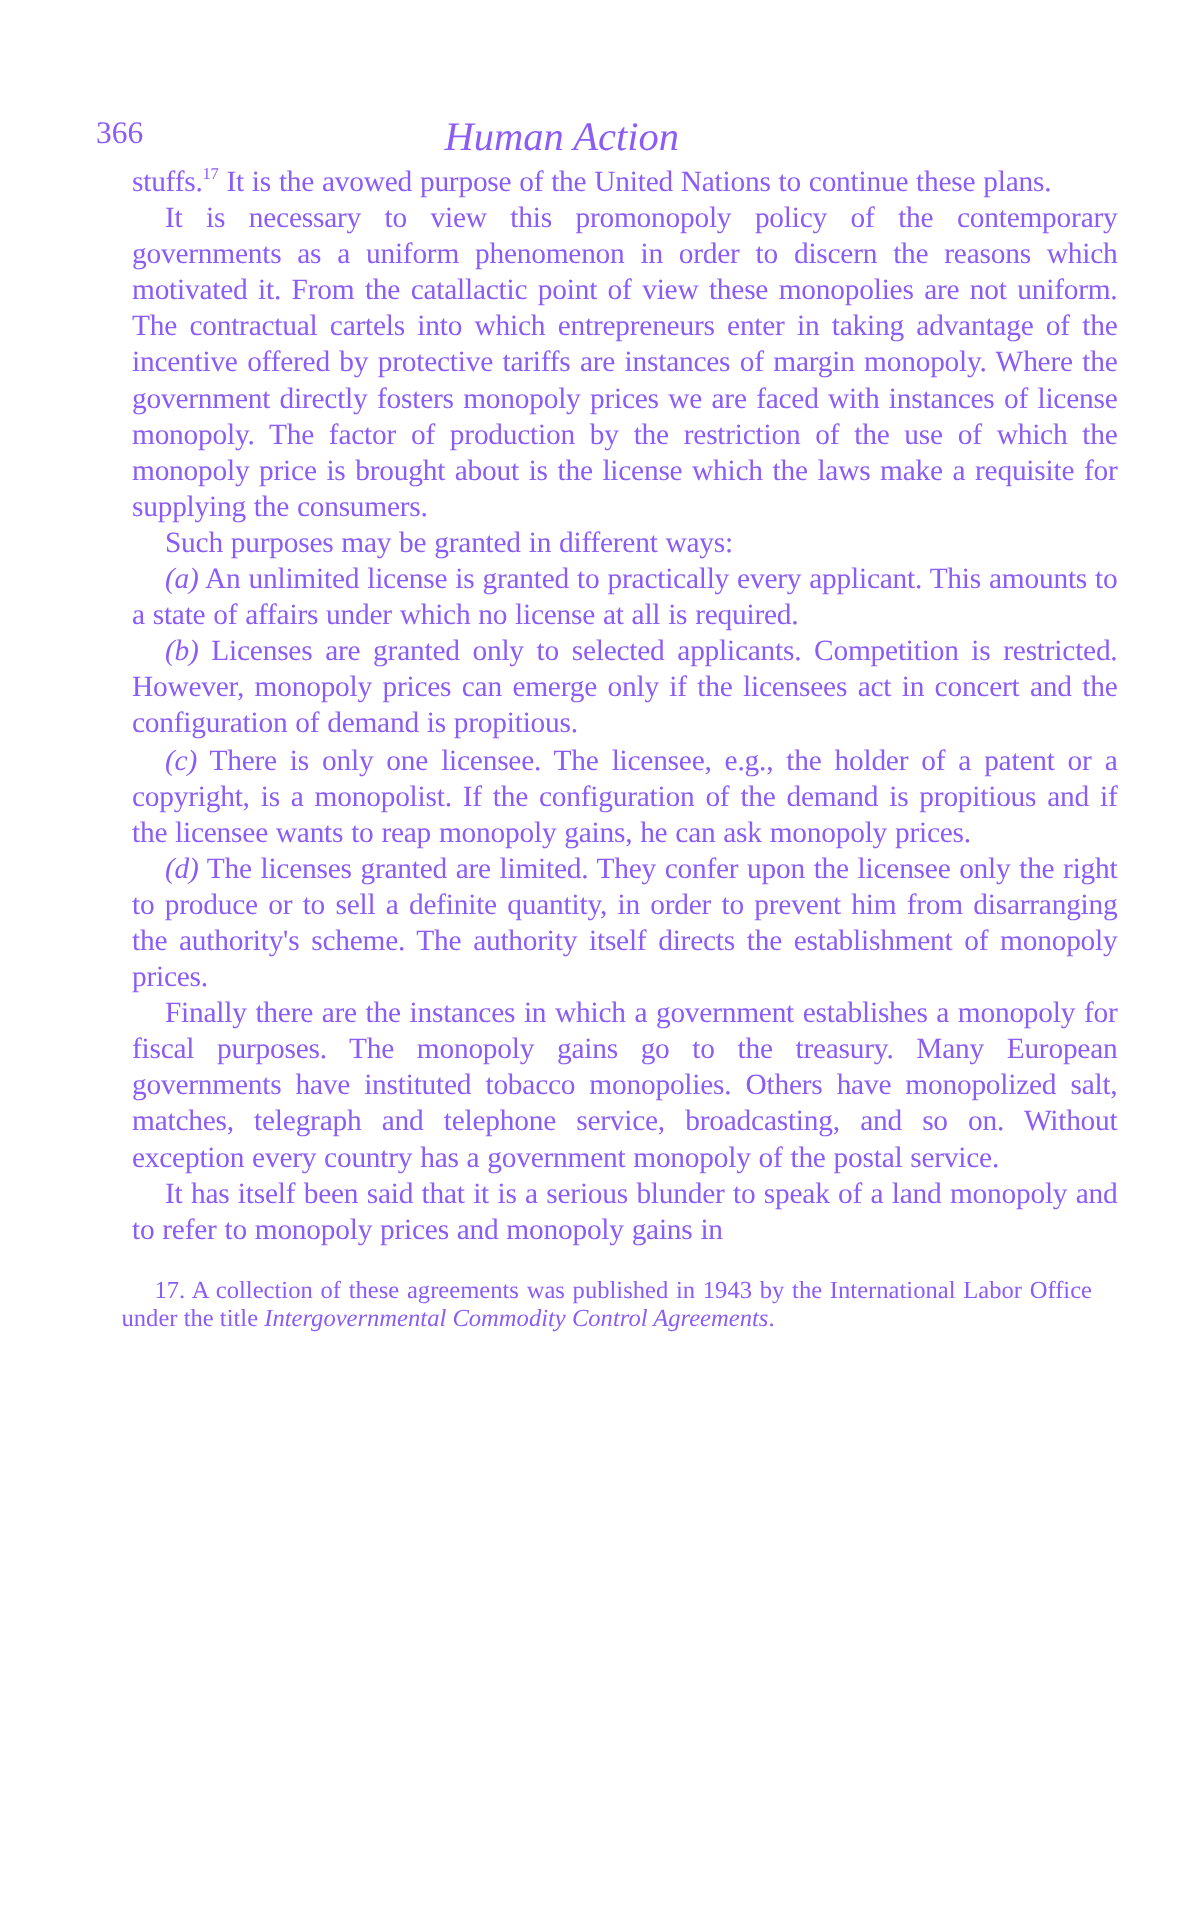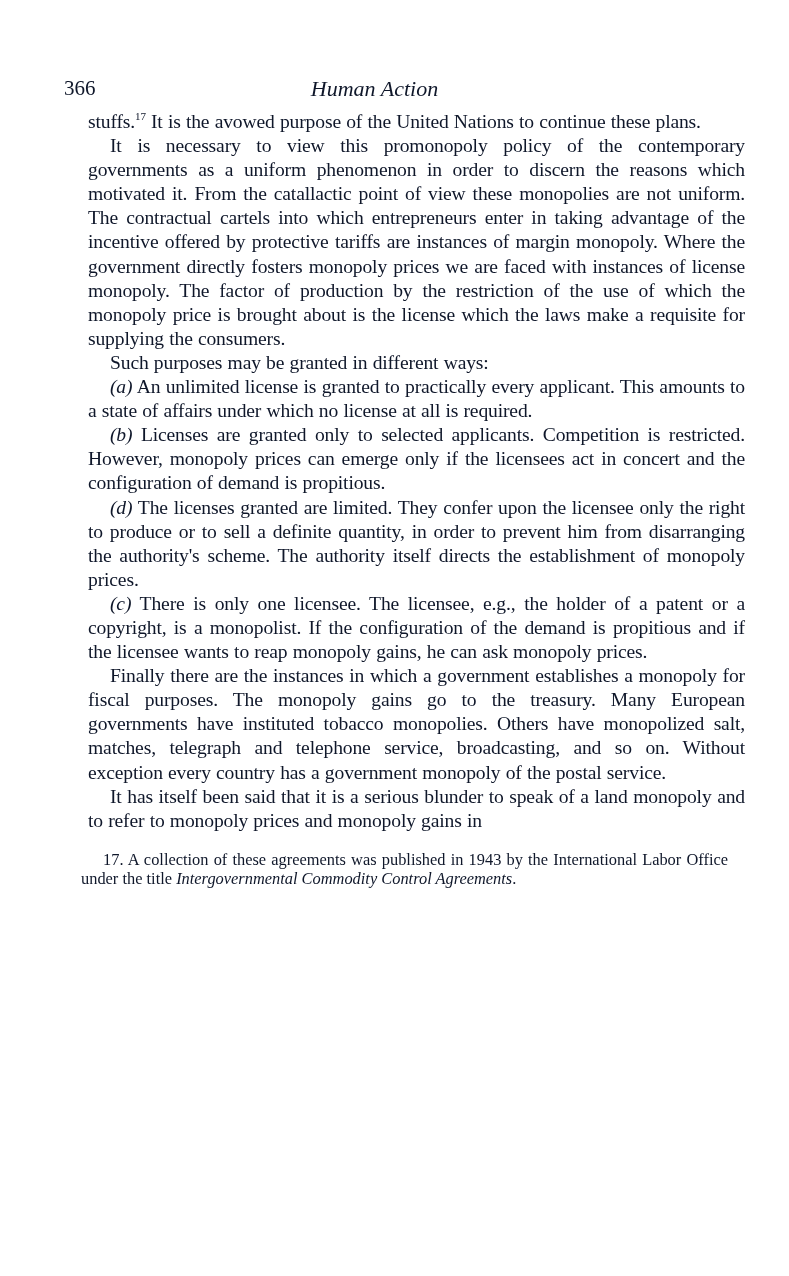--- a/index.html
+++ b/index.html
@@ -1,28 +1,28 @@
 <!DOCTYPE html>
 <html><head>
   <meta charset="utf-8">
   <style>
     html, body { margin: 0; padding: 0; background: #ffffff; }
     body { width: 789px; height: 1276px; position: relative; overflow: hidden; }
     .page {
       position: absolute; left: 64px; top: 72px; width: 681px;
       font-family: "Liberation Serif", "DejaVu Serif", serif;
-      color: #0f172a;
+      color: #8b5cf6;
     }
     .running-head {
       position: relative; height: 38px; font-size: 22px;
     }
     .folio { position: absolute; left: 0; top: 4px; font-size: 21px; }
     .running-title {
       position: absolute; left: 0; right: 0; top: 4px; text-align: center;
-      font-style: italic; font-size: 22px; padding-right: 60px;
+      font-style: italic; font-size: 27px; padding-right: 60px;
     }
     .body-text {
       font-size: 19.6px; line-height: 24.1px; text-align: justify;
       letter-spacing: -0.15px; word-spacing: 0.5px; margin-left: 24px;
     }
     .body-text p { margin: 0; text-indent: 0; }
     .body-text p.indent { text-indent: 22px; }
     .body-text sup { font-size: 11px; line-height: 0; vertical-align: super; }
     .list-label { font-style: italic; }
     .footnotes {
@@ -39,22 +39,22 @@
     <span class="folio">366</span>
     <span class="running-title">Human Action</span>
   </div>
 
   <div class="body-text">
     <p><span>stuffs.</span><sup>17</sup><span> It is the avowed purpose of the United Nations to continue these plans.</span></p>
     <p class="indent">It is necessary to view this promonopoly policy of the contemporary governments as a uniform phenomenon in order to discern the reasons which motivated it. From the catallactic point of view these monopolies are not uniform. The contractual cartels into which entrepreneurs enter in taking advantage of the incentive offered by protective tariffs are instances of margin monopoly. Where the government directly fosters monopoly prices we are faced with instances of license monopoly. The factor of production by the restriction of the use of which the monopoly price is brought about is the license which the laws make a requisite for supplying the consumers.</p>
     <p class="indent">Such purposes may be granted in different ways:</p>
     <p class="indent"><span class="list-label">(a)</span><span> An unlimited license is granted to practically every applicant. This amounts to a state of affairs under which no license at all is required.</span></p>
     <p class="indent"><span class="list-label">(b)</span><span> Licenses are granted only to selected applicants. Competition is restricted. However, monopoly prices can emerge only if the licensees act in concert and the configuration of demand is propitious.</span></p>
+    <p class="indent"><span class="list-label">(c)</span><span> There is only one licensee. The licensee, e.g., the holder of a patent or a copyright, is a monopolist. If the configuration of the demand is propitious and if the licensee wants to reap monopoly gains, he can ask monopoly prices.</span></p>
     <p class="indent"><span class="list-label">(d)</span><span> The licenses granted are limited. They confer upon the licensee only the right to produce or to sell a definite quantity, in order to prevent him from disarranging the authority's scheme. The authority itself directs the establishment of monopoly prices.</span></p>
-    <p class="indent"><span class="list-label">(c)</span><span> There is only one licensee. The licensee, e.g., the holder of a patent or a copyright, is a monopolist. If the configuration of the demand is propitious and if the licensee wants to reap monopoly gains, he can ask monopoly prices.</span></p>
     <p class="indent">Finally there are the instances in which a government establishes a monopoly for fiscal purposes. The monopoly gains go to the treasury. Many European governments have instituted tobacco monopolies. Others have monopolized salt, matches, telegraph and telephone service, broadcasting, and so on. Without exception every country has a government monopoly of the postal service.</p>
     <p class="indent">It has itself been said that it is a serious blunder to speak of a land monopoly and to refer to monopoly prices and monopoly gains in</p>
   </div>
 
   <div class="footnotes">
     <p><span>17.</span><span> A collection of these agreements was published in 1943 by the International Labor Office under the title </span><em>Intergovernmental Commodity Control Agreements</em><span>.</span></p>
   </div>
 </div>
 
 </body></html>

